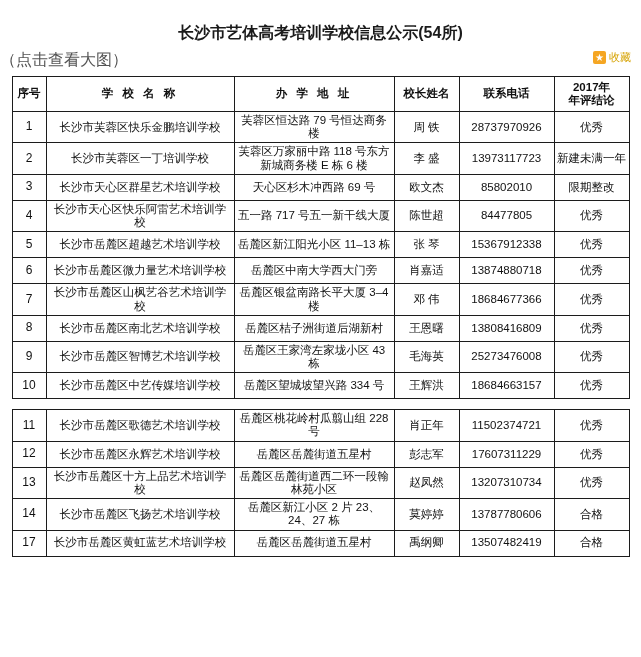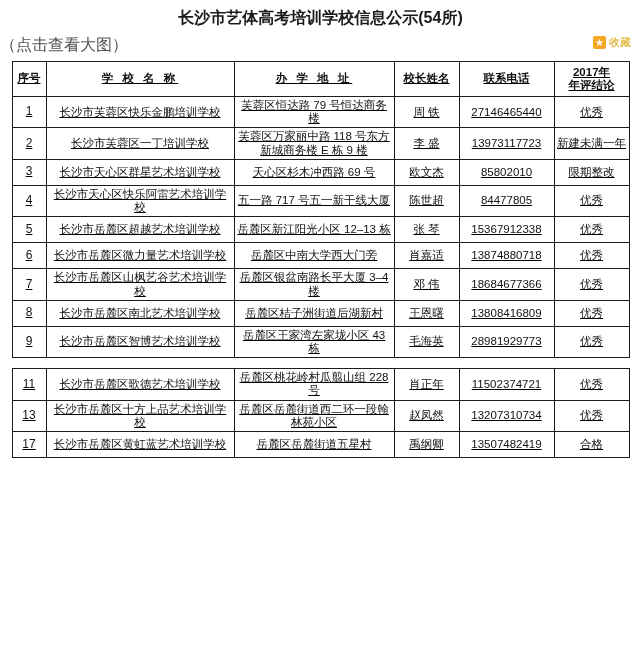--- a/index.html
+++ b/index.html
@@ -18,21 +18,21 @@
     position: relative;
     width: 641px;
     height: 657px;
     background: #fff;
   }
   .title {
     text-align: center;
     font-size: 16px;
     font-weight: bold;
     color: #1a1a1a;
-    padding-top: 8px;
+    padding-top: 23px;
     letter-spacing: 0px;
   }
   .subtitle-row {
     position: relative;
     height: 22px;
     margin-top: 6px;
   }
   .subtitle {
     text-align: left;
     font-size: 16px;
@@ -74,21 +74,21 @@
     line-height: 1.15;
     color: #111;
   }
   th {
     font-weight: bold;
     height: 30px;
     letter-spacing: 3px;
   }
   th.nospace { letter-spacing: 0px; }
   td.idx { font-size: 12px; }
-  tr { height: 26px; text-decoration: underline; }
+  tr { height: 26px; }
   .col-idx   { width: 34px; }
   .col-name  { width: 188px; }
   .col-addr  { width: 160px; }
   .col-prin  { width: 65px; }
   .col-phone { width: 95px; }
   .col-res   { width: 75px; }
   .gap-spacer {
     height: 11px;
   }
 </style>
@@ -128,27 +128,27 @@
           <div>年评结论</div>
         </th>
       </tr>
     </thead>
     <tbody id="tbody">
         <tr>
           <td class="idx">1</td>
           <td>长沙市芙蓉区快乐金鹏培训学校</td>
           <td>芙蓉区恒达路 79 号恒达商务楼</td>
           <td>周 铁</td>
-          <td>27146465440</td>
+          <td>28737970926</td>
           <td>优秀</td>
         </tr>
         <tr>
           <td class="idx">2</td>
           <td>长沙市芙蓉区一丁培训学校</td>
-          <td>芙蓉区万家丽中路 118 号东方新城商务楼 E 栋 9 楼</td>
+          <td>芙蓉区万家丽中路 118 号东方新城商务楼 E 栋 6 楼</td>
           <td>李 盛</td>
           <td>13973117723</td>
           <td>新建未满一年</td>
         </tr>
         <tr>
           <td class="idx">3</td>
           <td>长沙市天心区群星艺术培训学校</td>
           <td>天心区杉木冲西路 69 号</td>
           <td>欧文杰</td>
           <td>85802010</td>
@@ -158,21 +158,21 @@
           <td class="idx">4</td>
           <td>长沙市天心区快乐阿雷艺术培训学校</td>
           <td>五一路 717 号五一新干线大厦</td>
           <td>陈世超</td>
           <td>84477805</td>
           <td>优秀</td>
         </tr>
         <tr>
           <td class="idx">5</td>
           <td>长沙市岳麓区超越艺术培训学校</td>
-          <td>岳麓区新江阳光小区 12–13 栋</td>
+          <td>岳麓区新江阳光小区 11–13 栋</td>
           <td>张 琴</td>
           <td>15367912338</td>
           <td>优秀</td>
         </tr>
         <tr>
           <td class="idx">6</td>
           <td>长沙市岳麓区微力量艺术培训学校</td>
           <td>岳麓区中南大学西大门旁</td>
           <td>肖嘉适</td>
           <td>13874880718</td>
@@ -192,41 +192,65 @@
           <td>岳麓区桔子洲街道后湖新村</td>
           <td>王恩曙</td>
           <td>13808416809</td>
           <td>优秀</td>
         </tr>
         <tr>
           <td class="idx">9</td>
           <td>长沙市岳麓区智博艺术培训学校</td>
           <td>岳麓区王家湾左家垅小区 43 栋</td>
           <td>毛海英</td>
-          <td>28981929773</td>
+          <td>25273476008</td>
+          <td>优秀</td>
+        </tr>
+        <tr>
+          <td class="idx">10</td>
+          <td>长沙市岳麓区中艺传媒培训学校</td>
+          <td>岳麓区望城坡望兴路 334 号</td>
+          <td>王辉洪</td>
+          <td>18684663157</td>
           <td>优秀</td>
         </tr>
         <tr class="gap-spacer">
           <td colspan="6" style="border: none;"></td>
         </tr>
         <tr>
           <td class="idx">11</td>
           <td>长沙市岳麓区歌德艺术培训学校</td>
           <td>岳麓区桃花岭村瓜翦山组 228 号</td>
           <td>肖正年</td>
           <td>11502374721</td>
           <td>优秀</td>
         </tr>
         <tr>
+          <td class="idx">12</td>
+          <td>长沙市岳麓区永辉艺术培训学校</td>
+          <td>岳麓区岳麓街道五星村</td>
+          <td>彭志军</td>
+          <td>17607311229</td>
+          <td>优秀</td>
+        </tr>
+        <tr>
           <td class="idx">13</td>
           <td>长沙市岳麓区十方上品艺术培训学校</td>
           <td>岳麓区岳麓街道西二环一段翰林苑小区</td>
           <td>赵凤然</td>
           <td>13207310734</td>
           <td>优秀</td>
+        </tr>
+        <tr>
+          <td class="idx">14</td>
+          <td>长沙市岳麓区飞扬艺术培训学校</td>
+          <td>岳麓区新江小区 2 片 23、24、27 栋</td>
+          <td>莫婷婷</td>
+          <td>13787780606</td>
+          <td>合格</td>
         </tr>
         <tr>
           <td class="idx">17</td>
           <td>长沙市岳麓区黄虹蓝艺术培训学校</td>
           <td>岳麓区岳麓街道五星村</td>
           <td>禹纲卿</td>
           <td>13507482419</td>
           <td>合格</td>
         </tr>
       </tbody>

